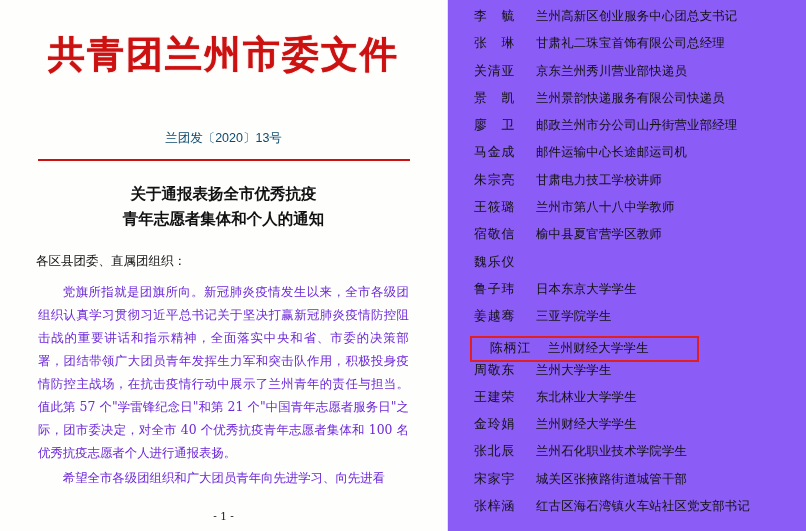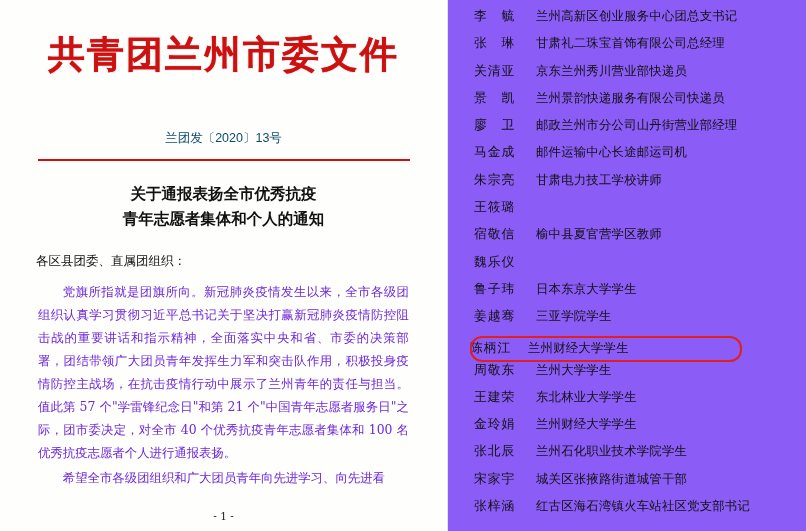--- a/index.html
+++ b/index.html
@@ -123,27 +123,26 @@
     letter-spacing: 1px;
   }
   .desc-cell {
     font-size: 12.4px;
     letter-spacing: 0.2px;
   }
   .name-row.highlight {
     outline: 2px solid #e02020;
     outline-offset: -2px;
     margin-left: 22px;
-    padding-left: 0;
-    width: 272px;
+    padding-left: 20px;
+    width: 229px;
     box-sizing: border-box;
     height: 26px;
     display: flex;
     align-items: center;
-    border-radius: 12px;
   }
   .name-row.highlight .name-cell { width: 58px; }
 </style>
 </head>
 <body>
 
 <div class="page">
 
   <div class="left-doc">
     <div class="doc-title">共青团兰州市委文件</div>
@@ -188,20 +187,21 @@
         <div class="name-row">
           <div class="name-cell">马金成</div>
           <div class="desc-cell">邮件运输中心长途邮运司机</div>
         </div>
         <div class="name-row">
           <div class="name-cell">朱宗亮</div>
           <div class="desc-cell">甘肃电力技工学校讲师</div>
         </div>
         <div class="name-row">
           <div class="name-cell">王筱璐</div>
+          <div class="desc-cell">兰州市第八十八中学教师</div>
         </div>
         <div class="name-row">
           <div class="name-cell">宿敬信</div>
           <div class="desc-cell">榆中县夏官营学区教师</div>
         </div>
         <div class="name-row">
           <div class="name-cell">魏乐仪</div>
         </div>
         <div class="name-row">
           <div class="name-cell">鲁子玮</div>

